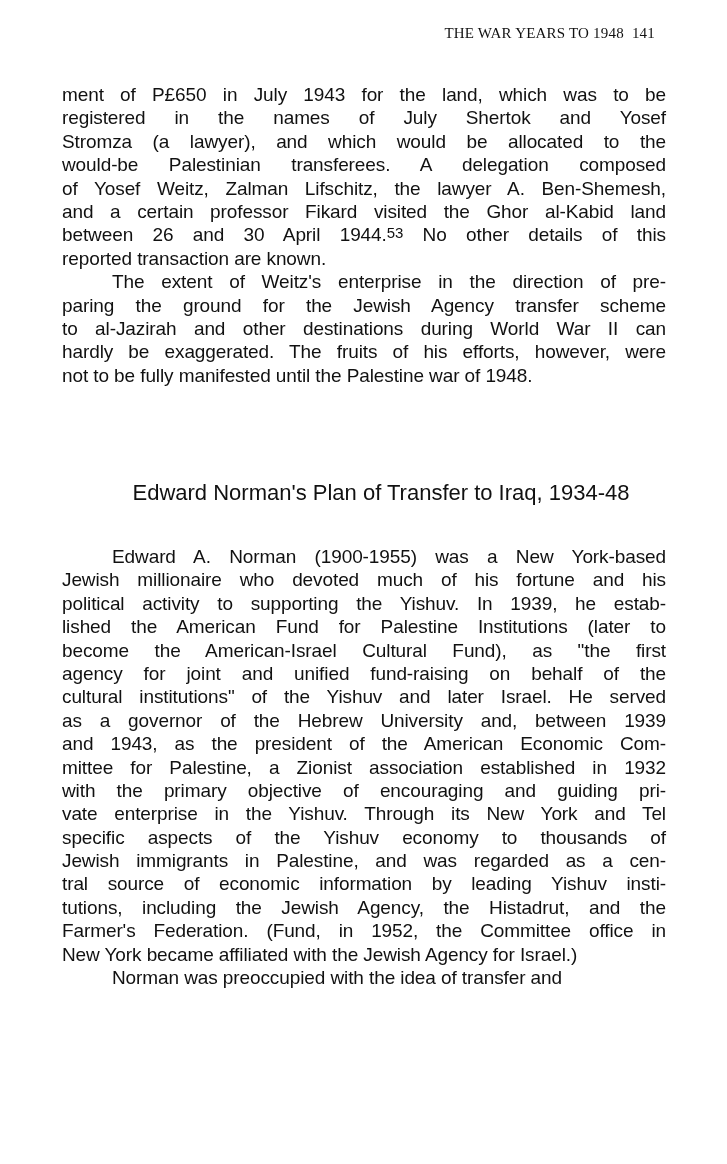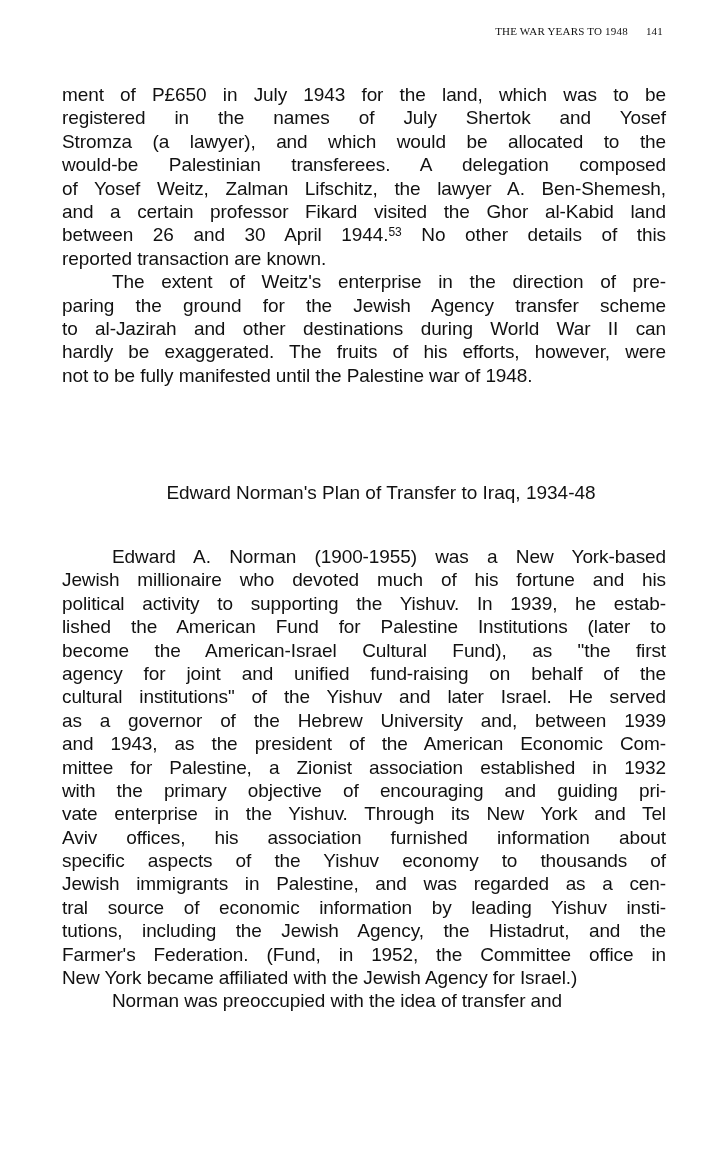--- a/index.html
+++ b/index.html
@@ -16,26 +16,26 @@
   }
   .page {
     position: absolute;
     left: 0; top: 0;
     width: 727px;
     height: 1164px;
   }
   .running-head {
     position: absolute;
     top: 25px;
-    right: 64px;
+    right: 72px;
     font-family: "Liberation Serif", serif;
-    font-size: 11px;
+    font-size: 15px;
     letter-spacing: 0.2px;
     display: flex;
-    gap: 18px;
+    gap: 8px;
     align-items: baseline;
   }
   .text-block {
     position: absolute;
     left: 62px;
     width: 604px;
     font-family: "Liberation Sans", sans-serif;
     font-size: 19px;
     line-height: 23.4px;
     letter-spacing: -0.1px;
@@ -54,30 +54,30 @@
     padding-left: 50px;
   }
   .block1 { top: 83px; }
   .section-heading {
     position: absolute;
     top: 481px;
     left: 0;
     width: 727px;
     text-align: center;
     font-family: "Liberation Sans", sans-serif;
-    font-size: 19px;
+    font-size: 22px;
     line-height: 23px;
   }
   .section-heading span {
     display: inline-block;
     margin-left: 35px;
   }
   .block2 { top: 545px; }
   sup.fn {
-    font-size: 12px;
+    font-size: 15px;
     vertical-align: top;
     position: relative;
     top: -2px;
   }
 </style>
 </head>
 <body>
 
 <div class="page">
 
@@ -117,21 +117,20 @@
         <span class="line">political activity to supporting the Yishuv. In 1939, he estab-</span>
         <span class="line">lished the American Fund for Palestine Institutions (later to</span>
         <span class="line">become the American-Israel Cultural Fund), as "the first</span>
         <span class="line">agency for joint and unified fund-raising on behalf of the</span>
         <span class="line">cultural institutions" of the Yishuv and later Israel. He served</span>
         <span class="line">as a governor of the Hebrew University and, between 1939</span>
         <span class="line">and 1943, as the president of the American Economic Com-</span>
         <span class="line">mittee for Palestine, a Zionist association established in 1932</span>
         <span class="line">with the primary objective of encouraging and guiding pri-</span>
         <span class="line">vate enterprise in the Yishuv. Through its New York and Tel</span>
-        <span class="line">Aviv offices, his association furnished information about</span>
         <span class="line">specific aspects of the Yishuv economy to thousands of</span>
         <span class="line">Jewish immigrants in Palestine, and was regarded as a cen-</span>
         <span class="line">tral source of economic information by leading Yishuv insti-</span>
         <span class="line">tutions, including the Jewish Agency, the Histadrut, and the</span>
         <span class="line">Farmer's Federation. (Fund, in 1952, the Committee office in</span>
         <span class="line last">New York became affiliated with the Jewish Agency for Israel.)</span>
       </div>
       <div>
         <span class="line indent last">Norman was preoccupied with the idea of transfer and</span>
       </div>

